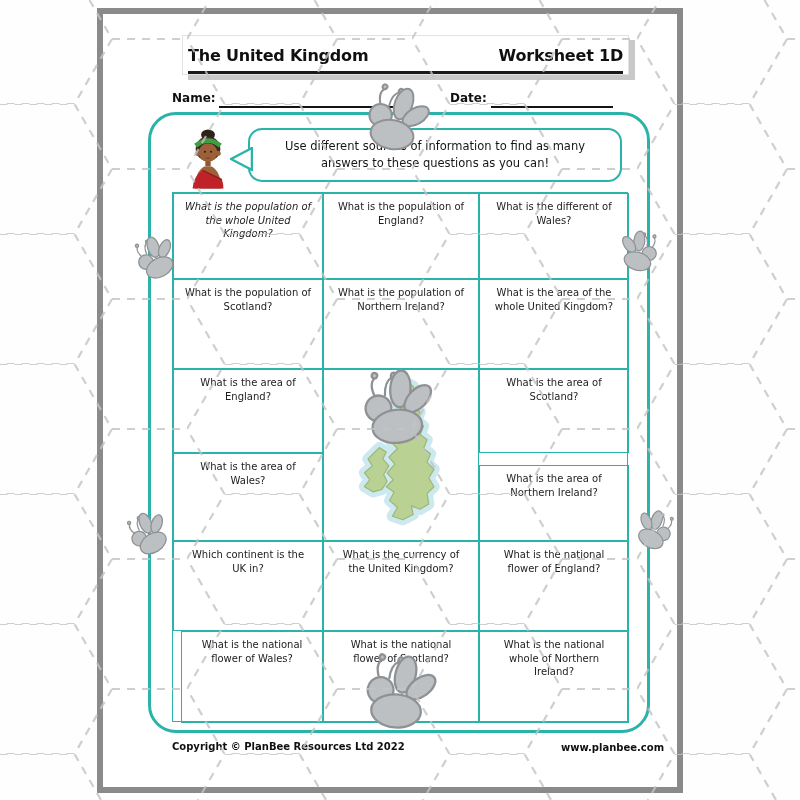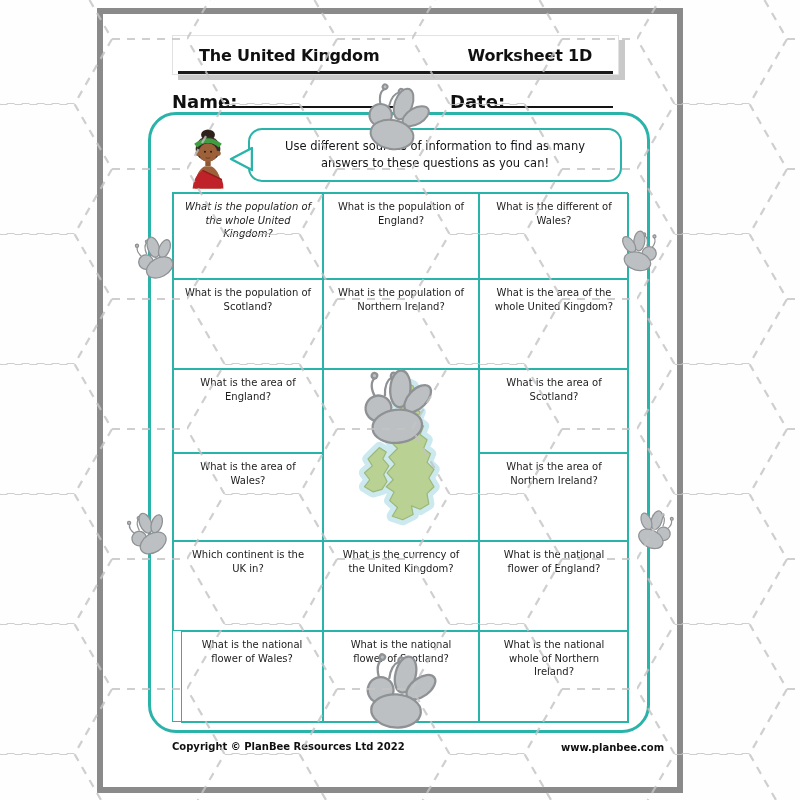--- a/index.html
+++ b/index.html
@@ -5,32 +5,32 @@
   * { margin:0; padding:0; box-sizing:border-box; }
   html,body { width:800px; height:800px; background:#ffffff; overflow:hidden;
               font-family:"DejaVu Sans","Liberation Sans",sans-serif; }
   #stage { position:relative; width:800px; height:800px; background:#fefefe; }
 
   
   .sheet { position:absolute; left:97px; top:8px; width:586px; height:785px;
            background:#ffffff; border:6px solid #8a8a8a; }
 
   
-  .header-bar { position:absolute; left:172px; top:35px; width:447px; height:40px;
+  .header-bar { position:absolute; left:182px; top:35px; width:447px; height:40px;
                 background:#ffffff; border:1px solid #e2e2e2;
                 box-shadow:6px 5px 0 #c9c9c9;
                 display:flex; align-items:center; justify-content:space-between;
-                padding:0 26px; z-index:5; }
+                padding:0 5px; z-index:5; }
   .header-bar .bar-underline { position:absolute; left:5px; right:5px; bottom:0;
                 height:3px; background:#1a1a1a; }
   .header-title, .header-worksheet { font-size:16px; font-weight:bold; color:#101010;
                 letter-spacing:-0.2px; }
 
   
-  .field-label { position:absolute; font-size:18px; font-weight:bold; color:#101010; }
+  .field-label { position:absolute; font-size:12px; font-weight:bold; color:#101010; }
   .write-line  { position:absolute; border-top:2px solid #141414; height:0; }
 
   
   .teal-frame { position:absolute; left:148px; top:112px; width:502px; height:621px;
                 border:3px solid #2ab3a9; border-radius:28px; z-index:1; }
 
   
   .avatar { position:absolute; left:181px; top:121px; width:54px; height:74px; z-index:6; }
   .bubble { position:absolute; left:248px; top:128px; width:374px; height:54px;
             border:2.5px solid #2ab3a9; border-radius:14px; background:#ffffff;
@@ -145,21 +145,21 @@
     <div class="cell" style="grid-column:2;grid-row:2;">What is the population of Northern Ireland?</div>
     <div class="cell" style="grid-column:3;grid-row:2;">What is the area of the whole United Kingdom?</div>
     <div class="cell" style="grid-column:1;grid-row:3;">What is the area of England?</div>
     <div class="map-cell" style="grid-column:2;grid-row:3 / span 2;">
       <svg width="122" height="152" viewBox="0 0 140 175">
           <use href="#ukmap-sym"></use>
         </svg>
     </div>
     <div class="cell" style="grid-column:3;grid-row:3;">What is the area of Scotland?</div>
     <div class="cell" style="grid-column:1;grid-row:4;">What is the area of Wales?</div>
-    <div class="cell" style="grid-column:3;grid-row:4;">What is the area of Northern Ireland?</div>
+    <div class="cell" style="grid-column:3;grid-row:4;margin-top:12px;">What is the area of Northern Ireland?</div>
     <div class="cell" style="grid-column:1;grid-row:5;">Which continent is the UK in?</div>
     <div class="cell" style="grid-column:2;grid-row:5;">What is the currency of the United Kingdom?</div>
     <div class="cell" style="grid-column:3;grid-row:5;">What is the national flower of England?</div>
     <div class="cell" style="grid-column:1;grid-row:6;margin-left:8px;">What is the national flower of Wales?</div>
     <div class="cell" style="grid-column:2;grid-row:6;">What is the national flower of Scotland?</div>
     <div class="cell" style="grid-column:3;grid-row:6;">What is the national whole of Northern Ireland?</div>
   </div>
 
   <span class="footer-copy">Copyright © PlanBee Resources Ltd 2022</span>
   <span class="footer-site">www.planbee.com</span>

